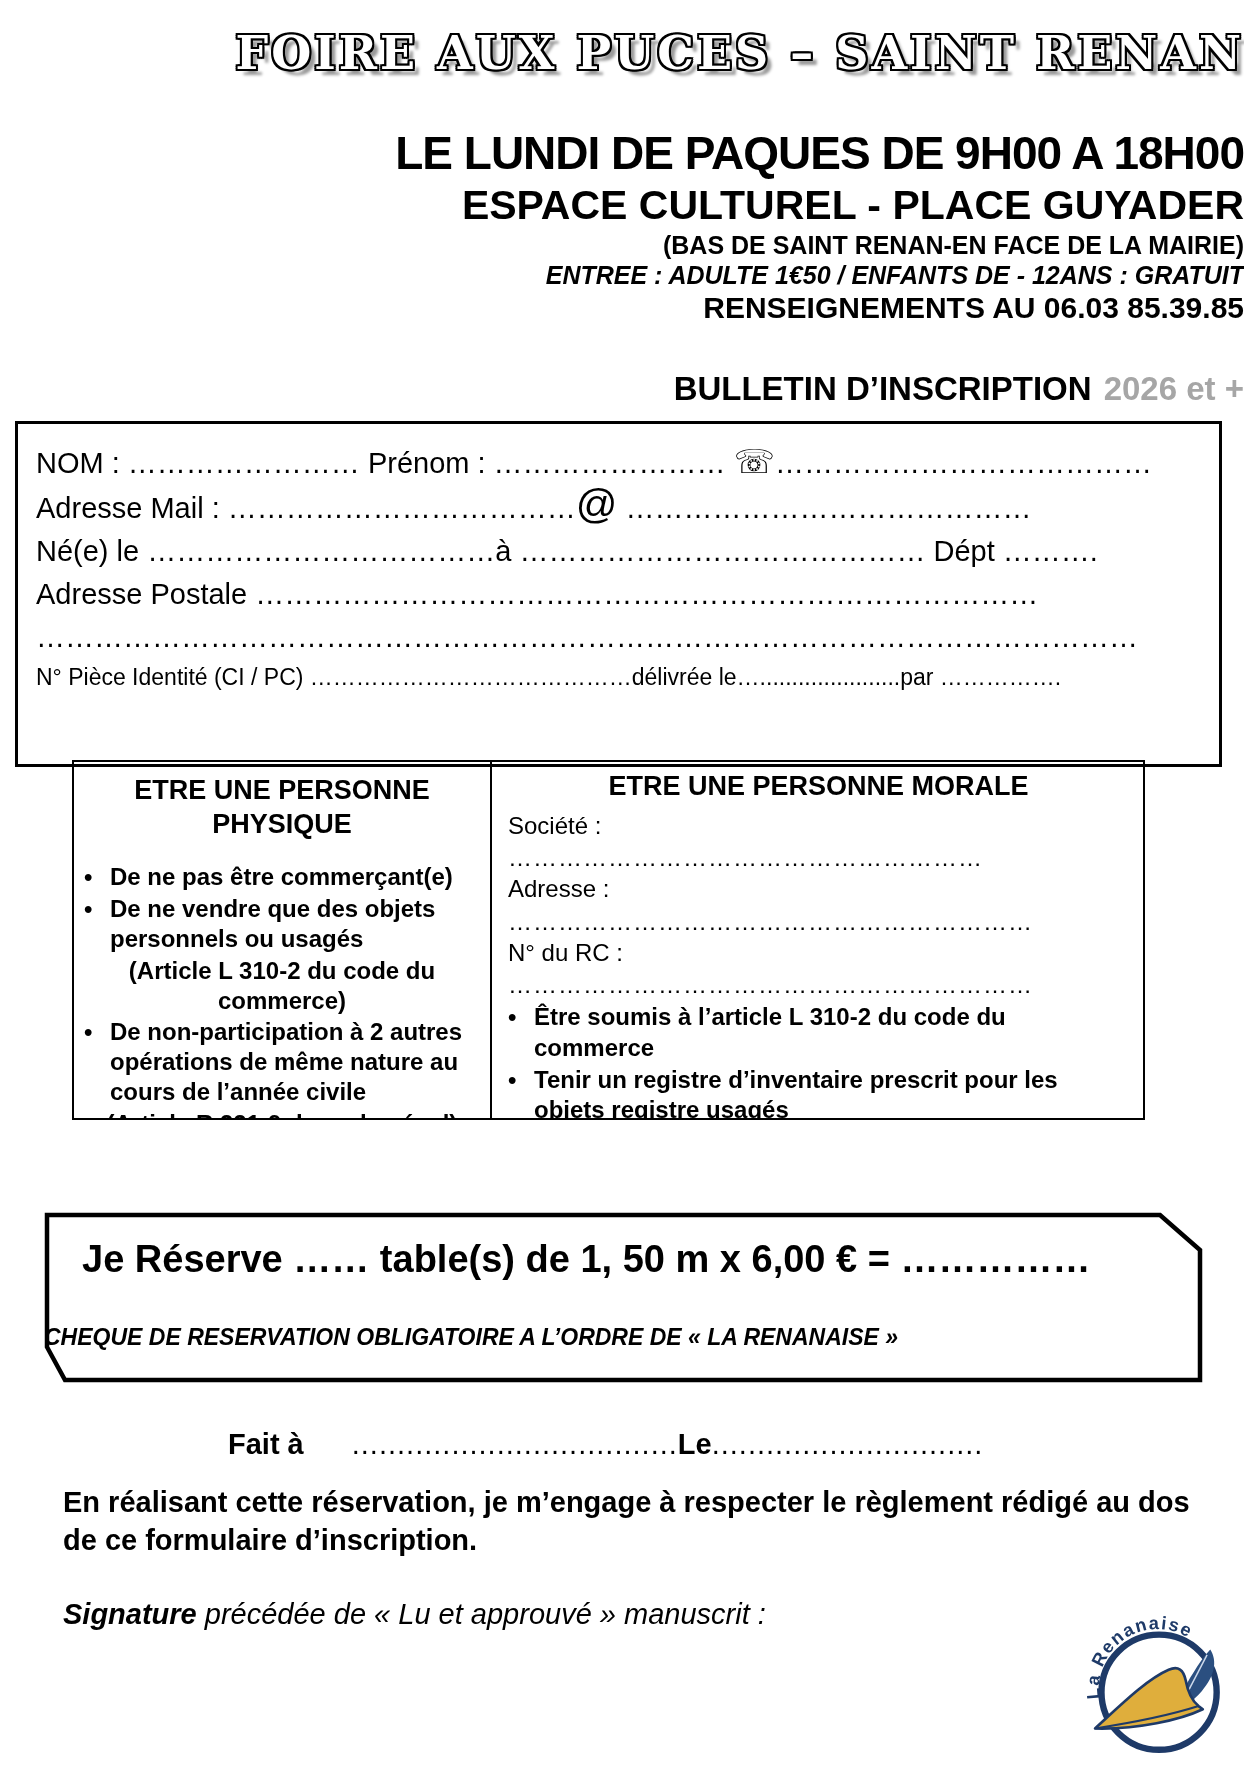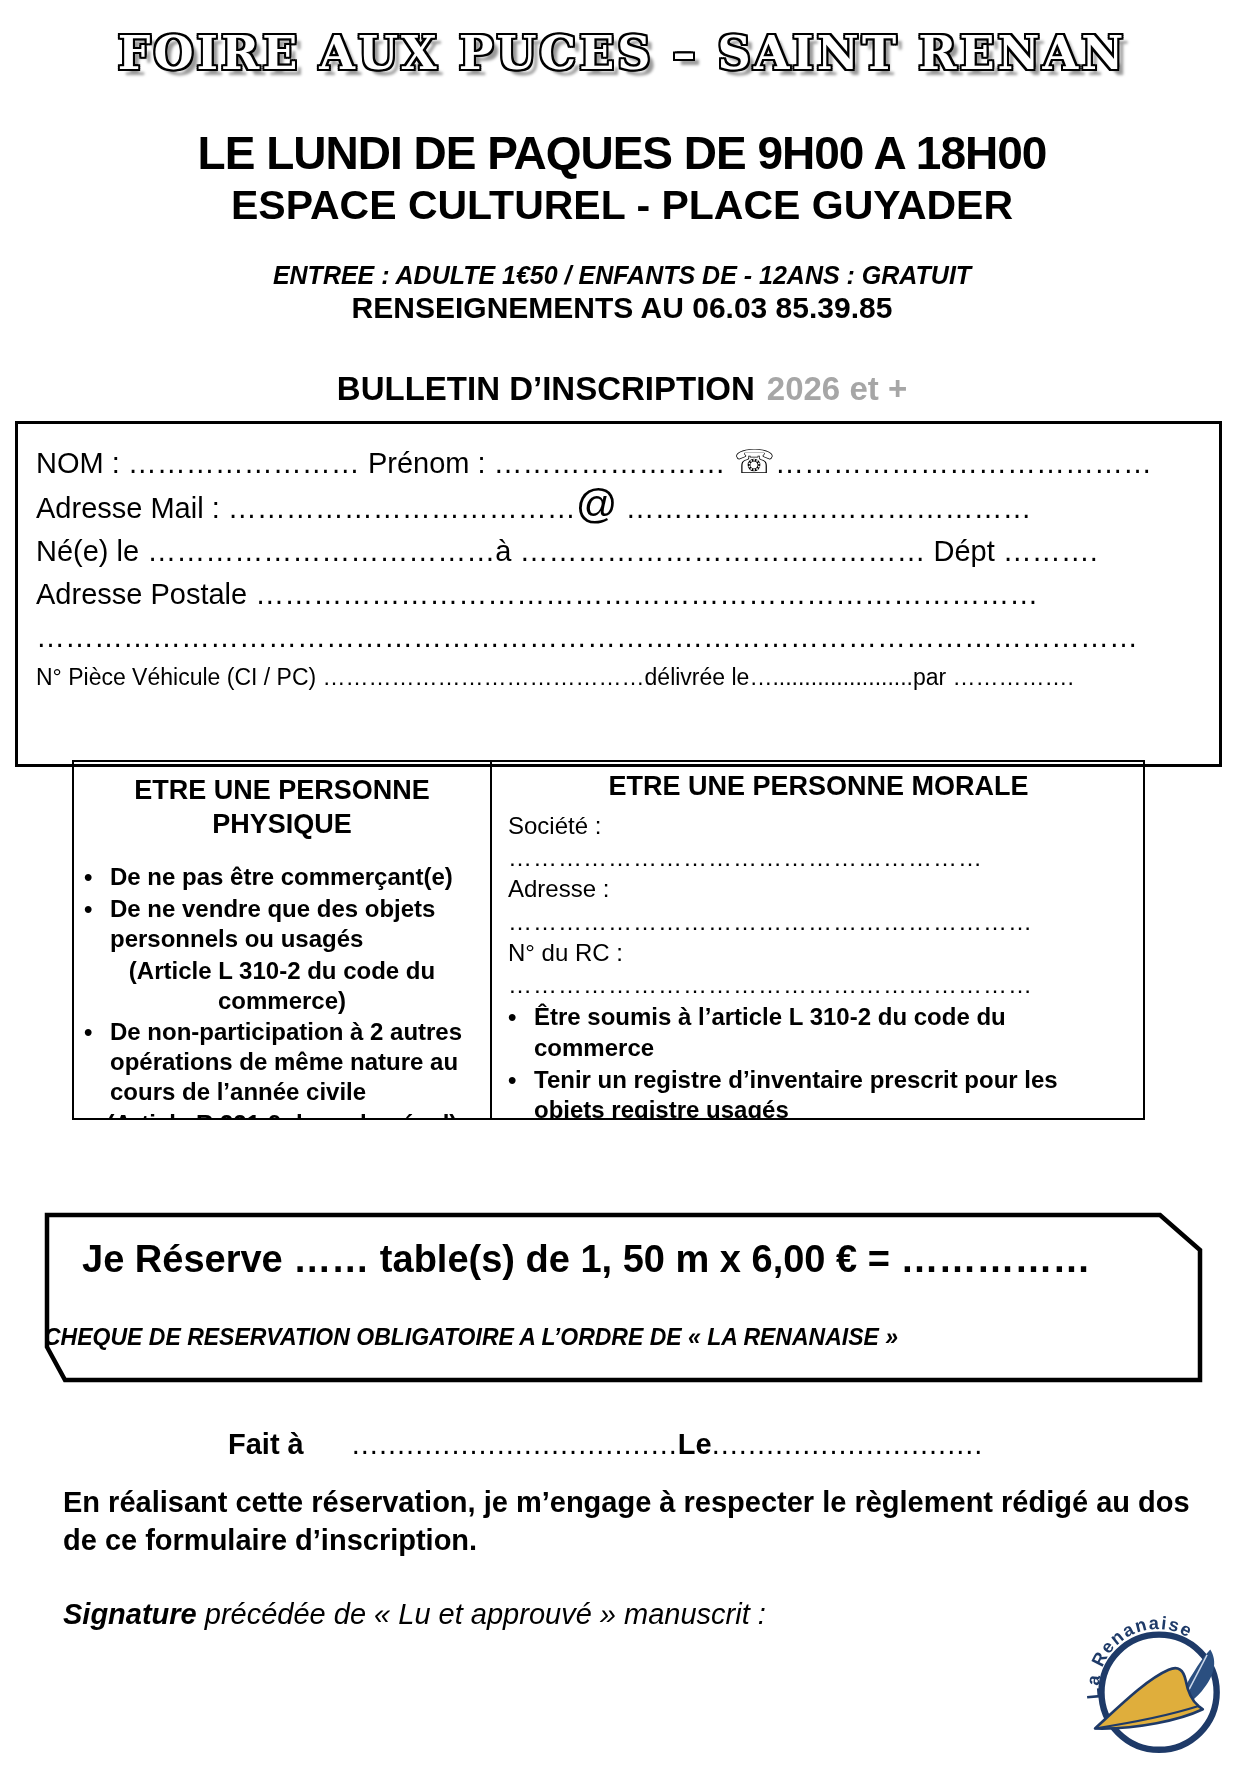--- a/index.html
+++ b/index.html
@@ -4,21 +4,21 @@
 <style>
   html,body{margin:0;padding:0;background:#e8e8e8;}
   #page{
     position:relative;
     width:1244px;height:1778px;
     margin:0 auto;background:#ffffff;
     font-family:"Liberation Sans",sans-serif;
     color:#000;overflow:hidden;
   }
   .abs{position:absolute;}
-  .ctr{left:0;right:0;text-align:center;}
+  .ctr{left:0;right:0;text-align:right;}
 
   
   .main-title{
     top:26px;
     font-family:"DejaVu Serif",serif;
     font-size:46px;font-weight:bold;letter-spacing:3px;
     color:#fff;white-space:nowrap;
     text-shadow:
       -2px -2px 0 #000, 2px -2px 0 #000, -2px 2px 0 #000, 2px 2px 0 #000,
       -2px 0 0 #000, 2px 0 0 #000, 0 -2px 0 #000, 0 2px 0 #000,
@@ -92,34 +92,35 @@
   .logo{left:1078px;top:1608px;width:160px;height:162px;}
 </style>
 </head>
 <body>
 
 <div id="page">
 
   <div class="abs ctr main-title">FOIRE AUX PUCES – SAINT RENAN</div>
   <div class="abs ctr h-line1">LE LUNDI DE PAQUES DE 9H00 A 18H00</div>
   <div class="abs ctr h-line2">ESPACE CULTUREL - PLACE GUYADER</div>
+  <div class="abs ctr h-line3">(BAS DE SAINT RENAN-EN FACE DE LA MAIRIE)</div>
   <div class="abs ctr h-line4">ENTREE : ADULTE 1€50 / ENFANTS DE - 12ANS : GRATUIT</div>
   <div class="abs ctr h-line5">RENSEIGNEMENTS AU 06.03 85.39.85</div>
 
   <div class="abs ctr bulletin">
     <span>BULLETIN D’INSCRIPTION</span><span class="year">2026 et +</span>
   </div>
 
   <div class="abs idbox">
     <div><span>NOM : …………………… Prénom : …………………… </span><span class="phone">☏</span><span>…………………………………</span></div>
     <div><span>Adresse Mail : ………………………………</span><span class="at">@</span><span> ……………………………………</span></div>
     <div>Né(e) le ………………………………à …………………………………… Dépt ……….</div>
     <div>Adresse Postale ………………………………………………………………………</div>
     <div>……………………………………………………………………………………………………</div>
-    <div class="small">N° Pièce Véhicule (CI / PC) ……………………………………délivrée le…......................par …………….</div>
+    <div class="small">N° Pièce Identité (CI / PC) ……………………………………délivrée le…......................par …………….</div>
   </div>
 
   <div class="abs condbox">
     <div class="col-left">
       <div class="col-title">ETRE UNE PERSONNE PHYSIQUE</div>
       <div class="blist">
         <div class="brow">
           <span class="bmark">•</span>
           <span>De ne pas être commerçant(e)</span>
         </div>

